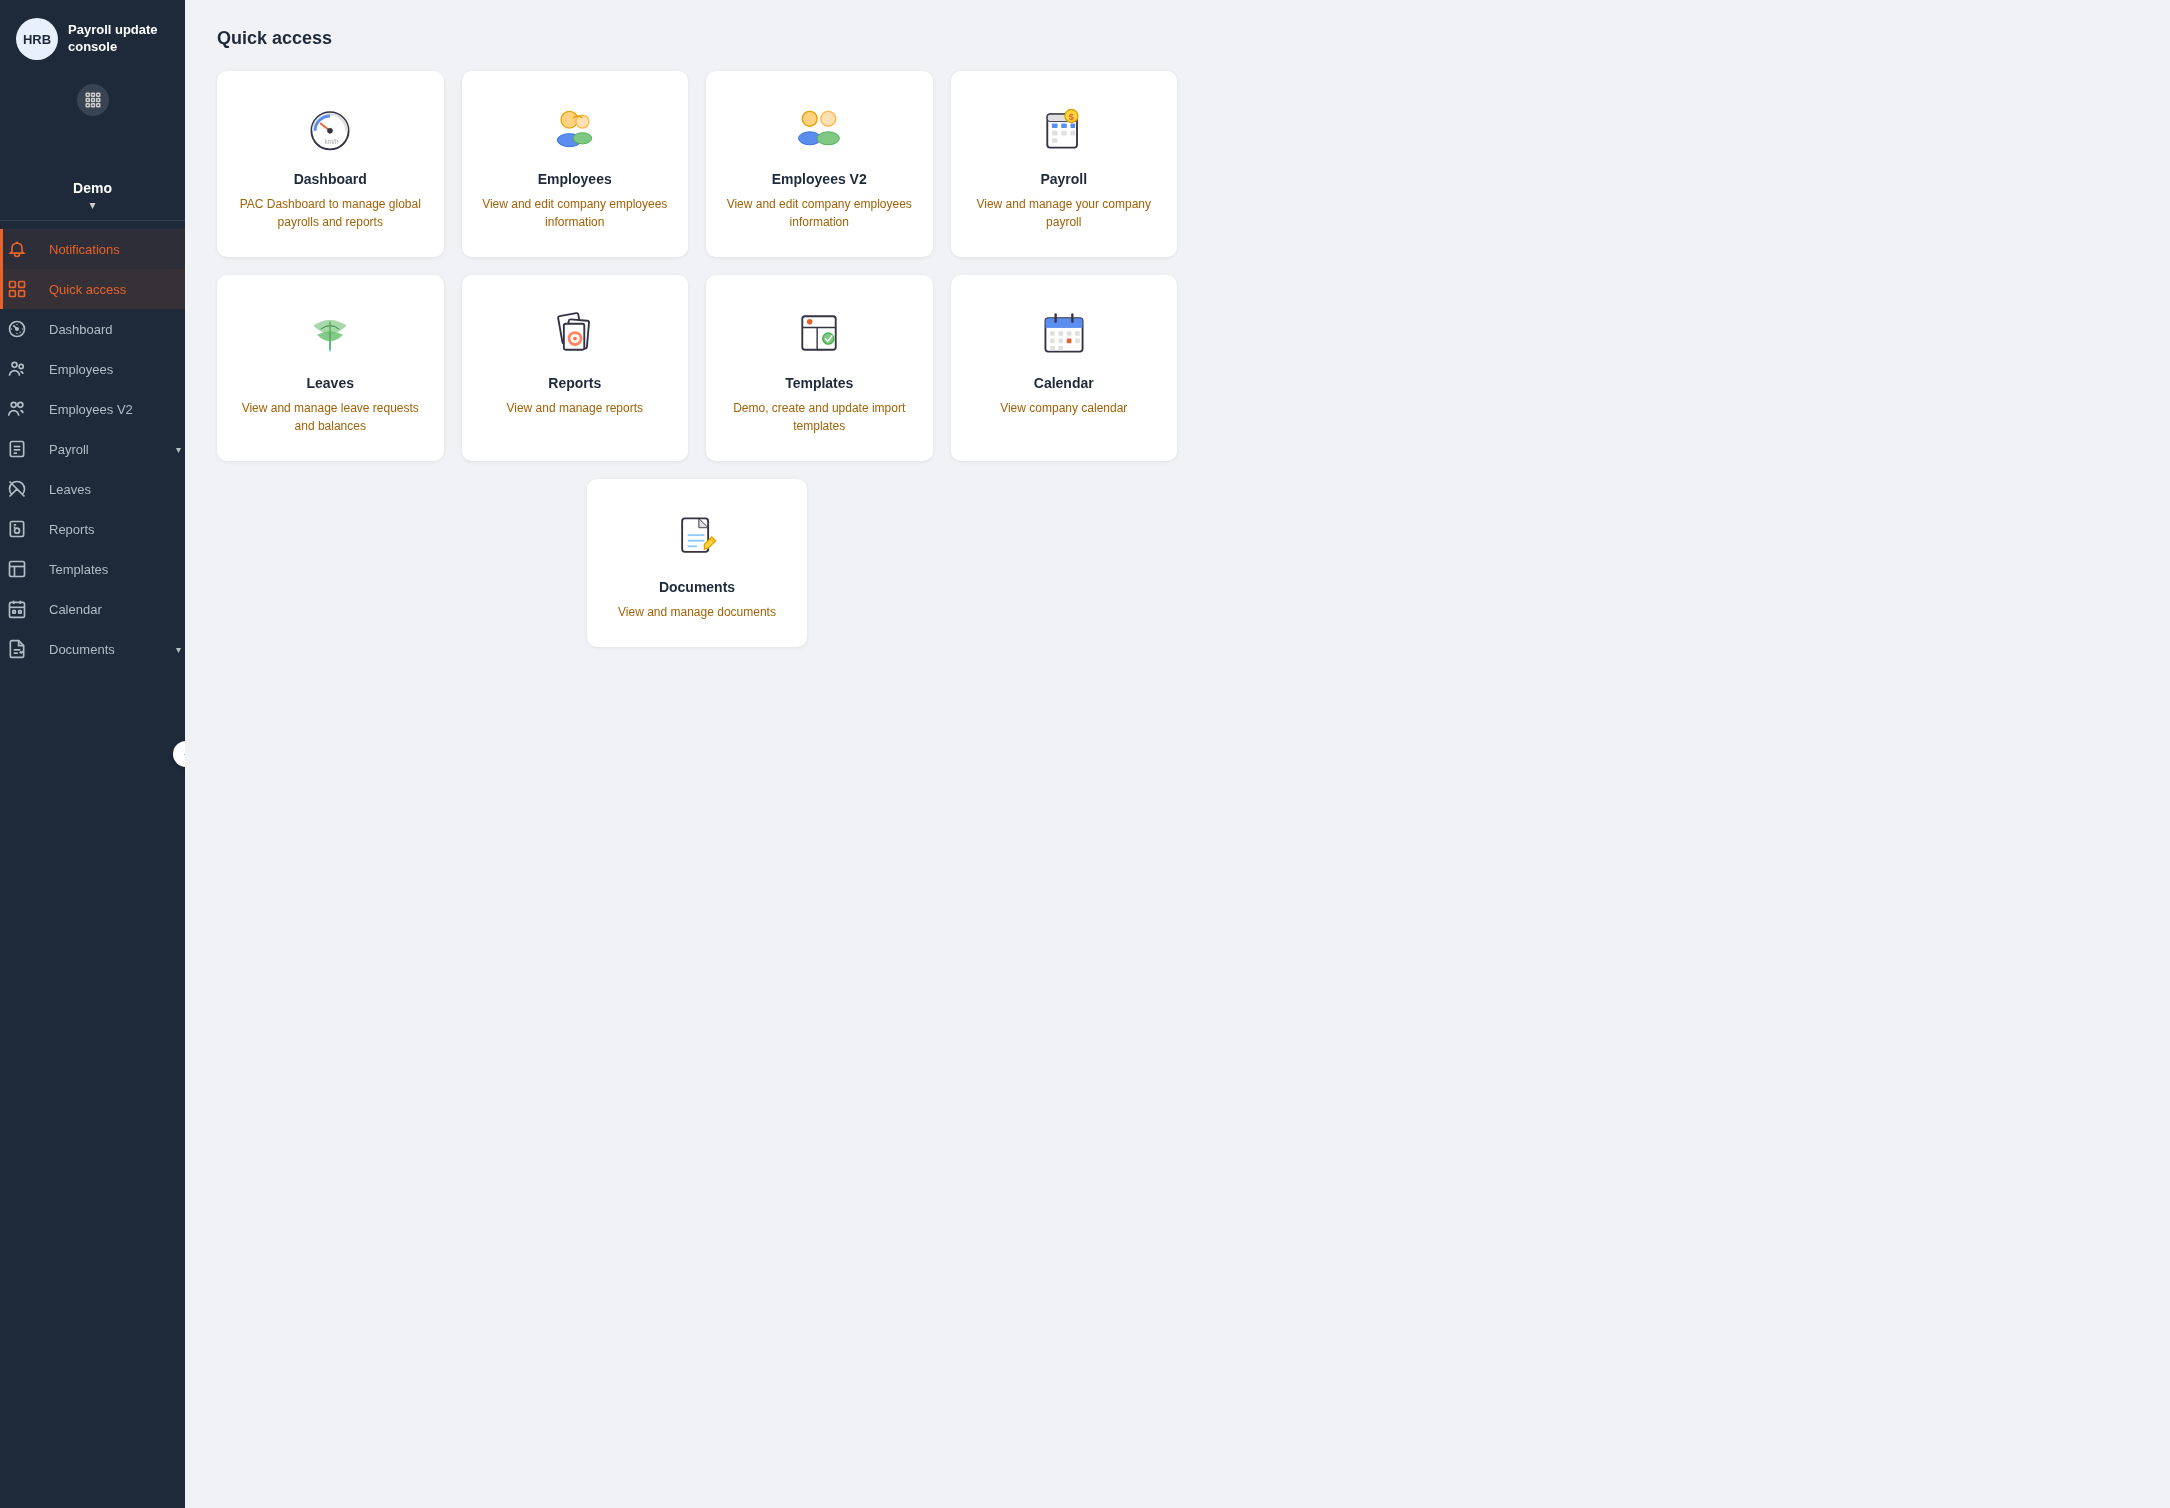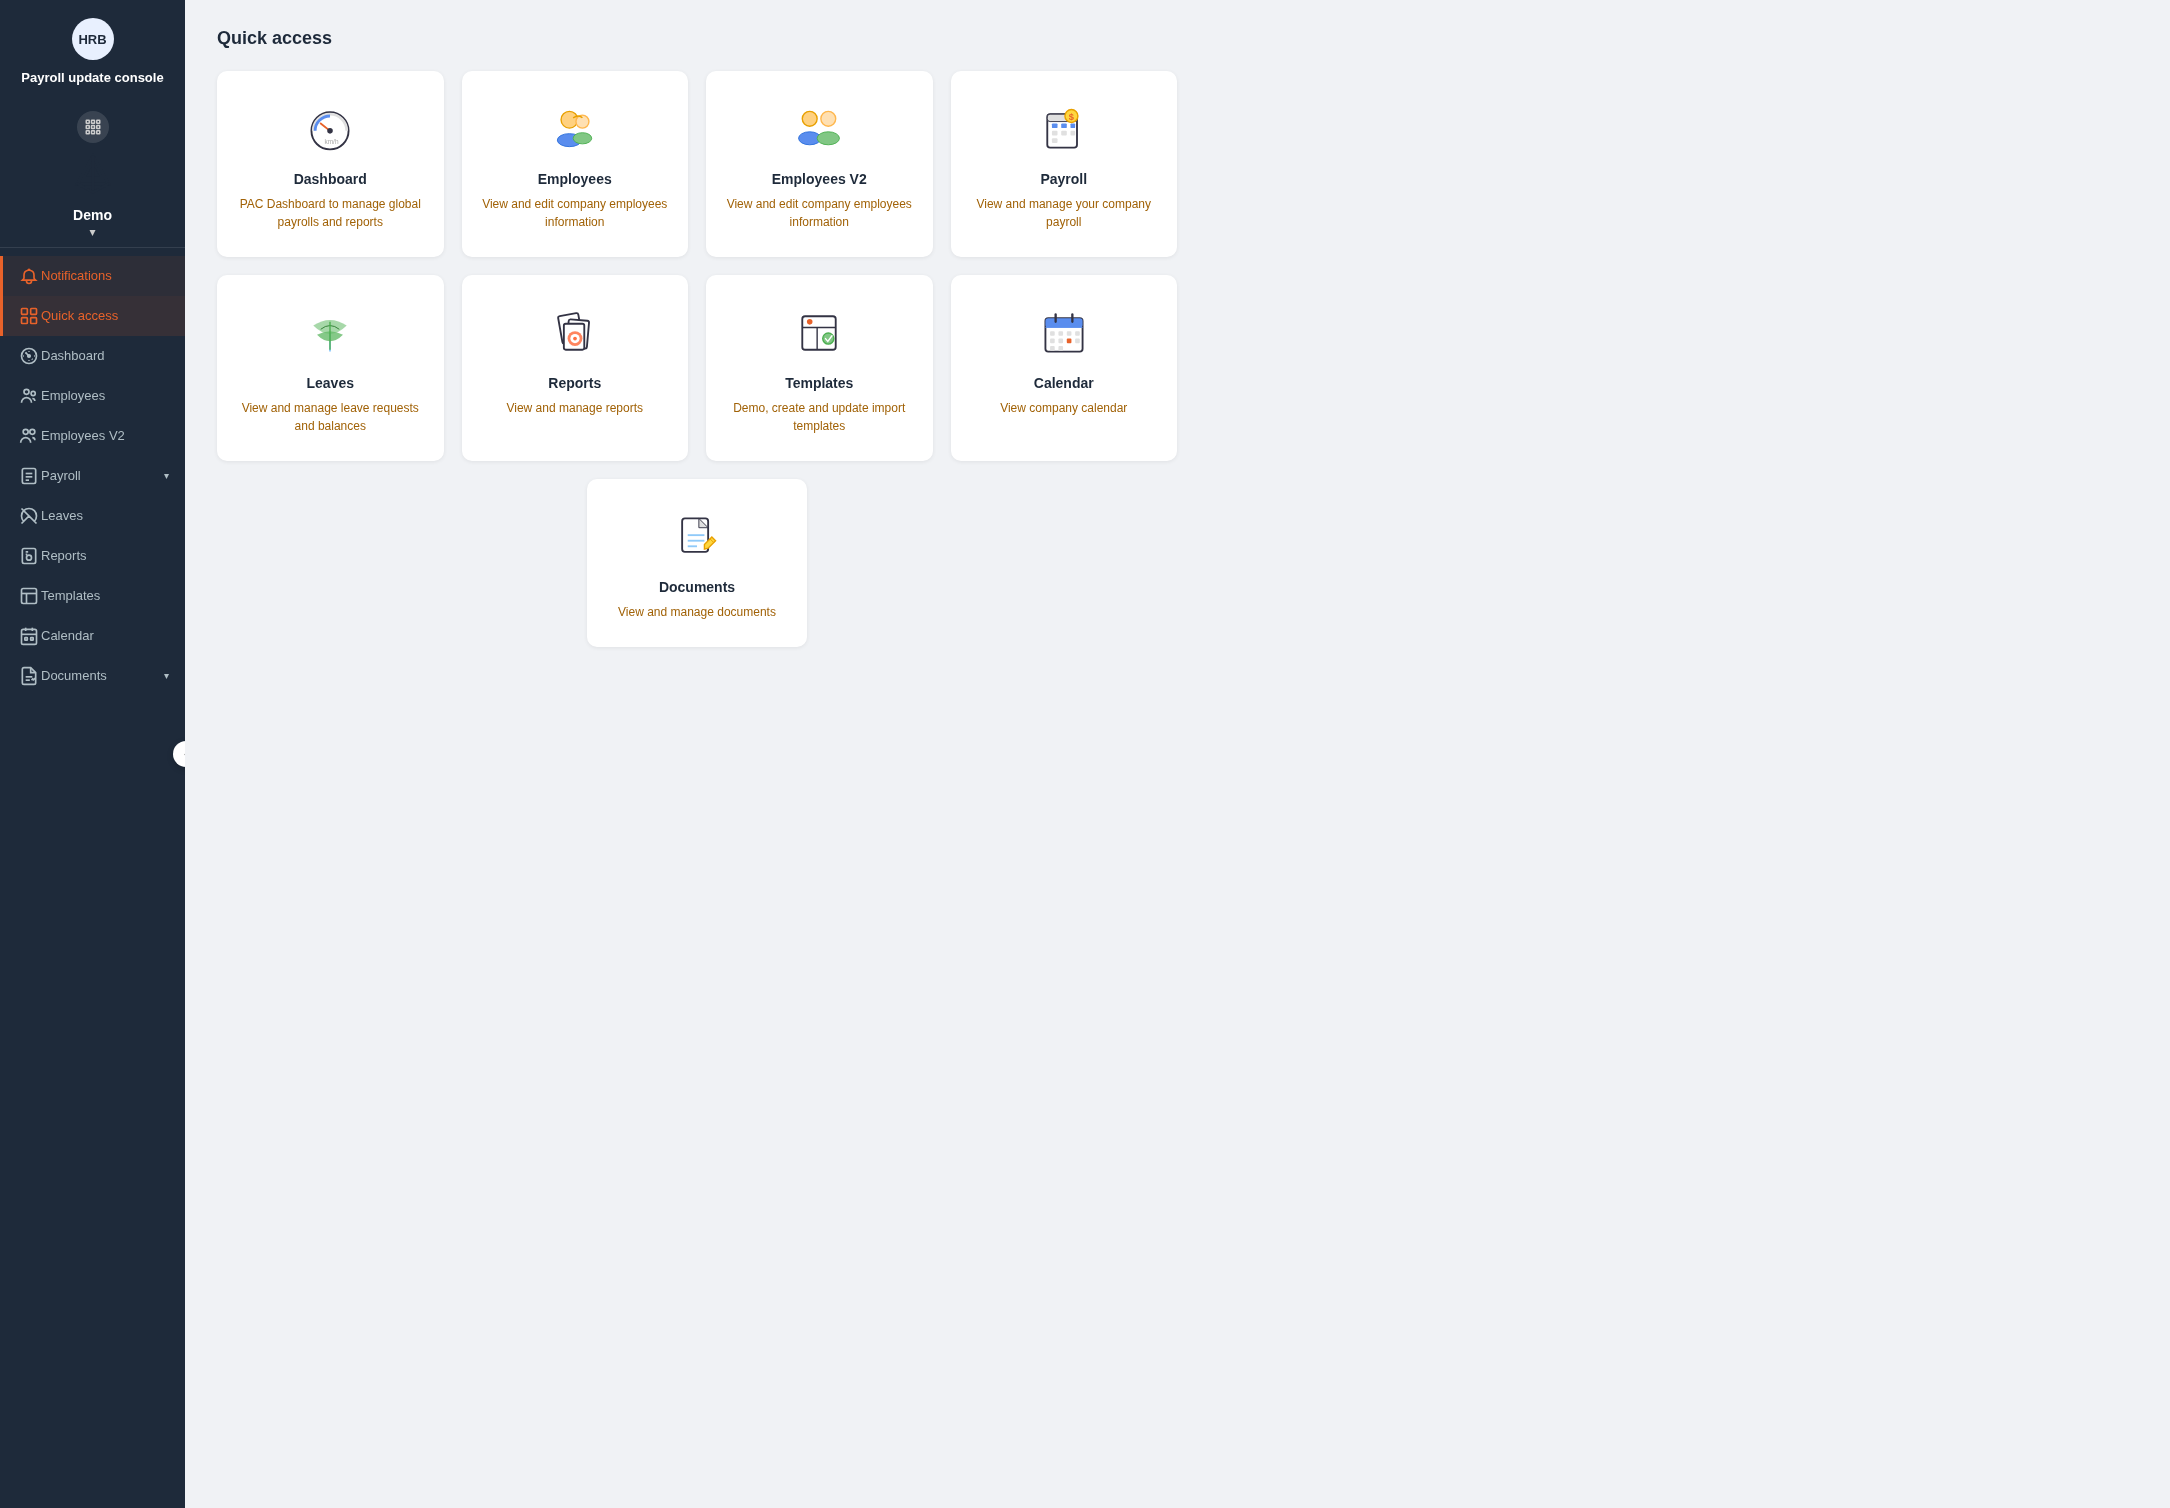--- a/index.html
+++ b/index.html
@@ -15,21 +15,20 @@
       height: 100vh;
       overflow-y: auto;
       position: relative;
     }
     .sidebar-header {
       background: #1e2a3a;
       padding: 18px 16px 14px;
       display: flex;
       align-items: center;
       gap: 10px;
-      flex-direction: column;
     }
     .hrb-logo {
       width: 42px; height: 42px;
       background: #e8f0fe;
       border-radius: 50%;
       display: flex; align-items: center; justify-content: center;
       font-weight: 900; font-size: 13px; color: #1e2a3a;
       flex-shrink: 0;
     }
     .sidebar-title { color: #fff; font-size: 13px; font-weight: 700; line-height: 1.3; }
@@ -53,22 +52,22 @@
       width: 52px; height: 52px;
       display: flex; align-items: center; justify-content: center;
       margin-bottom: 6px;
     }
     .company-logo svg { width: 52px; height: 52px; }
     .company-name { color: #fff; font-size: 14px; font-weight: 700; }
     .company-dropdown { color: #ccc; font-size: 12px; cursor: pointer; margin-top: 2px; }
 
     .nav-section { padding: 8px 0; flex: 1; }
     .nav-item {
-      display: flex; align-items: center; gap: 2px;
-      padding: 10px 16px;
+      display: flex; align-items: center; gap: 22px;
+      padding: 10px 4px;
       cursor: pointer;
       color: #b0bec5;
       font-size: 13px;
       font-weight: 500;
       border-left: 3px solid transparent;
       transition: background 0.15s;
     }
     .nav-item.active { color: #e8622a; border-left-color: #e8622a; background: rgba(232,98,42,0.08); }
     .nav-item .nav-icon { width: 20px; height: 20px; display: flex; align-items: center; justify-content: center; flex-shrink:0; }
     .nav-item .nav-icon svg { width:20px; height:20px; }

